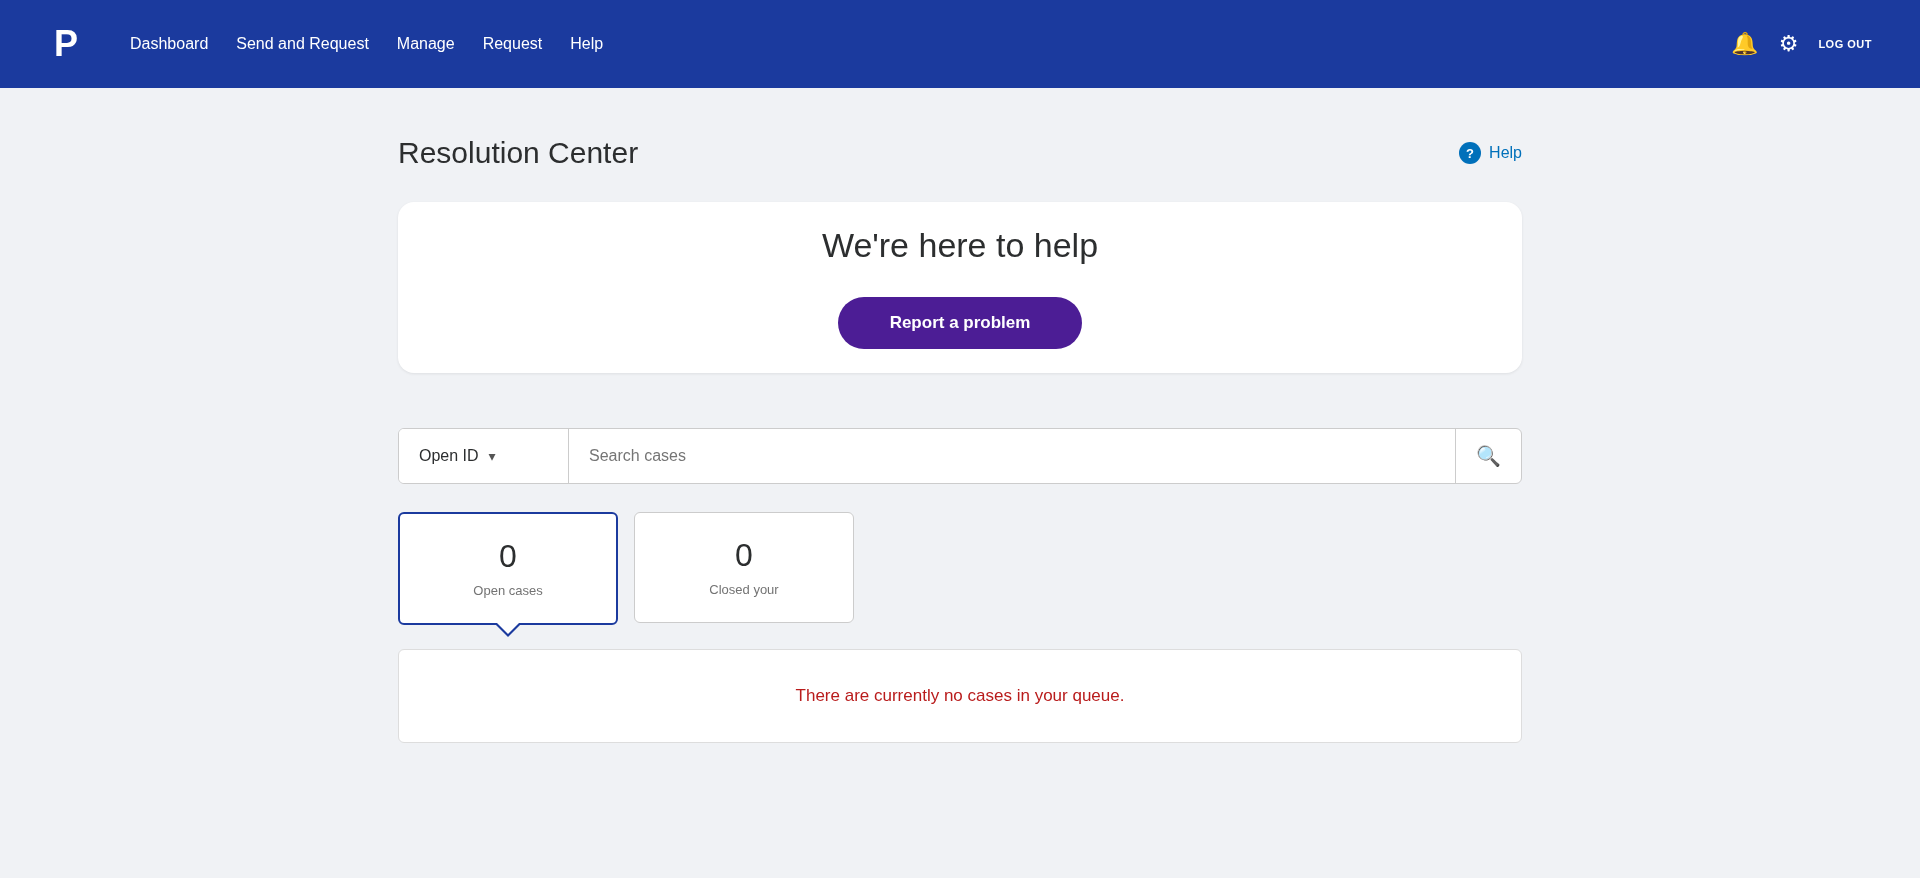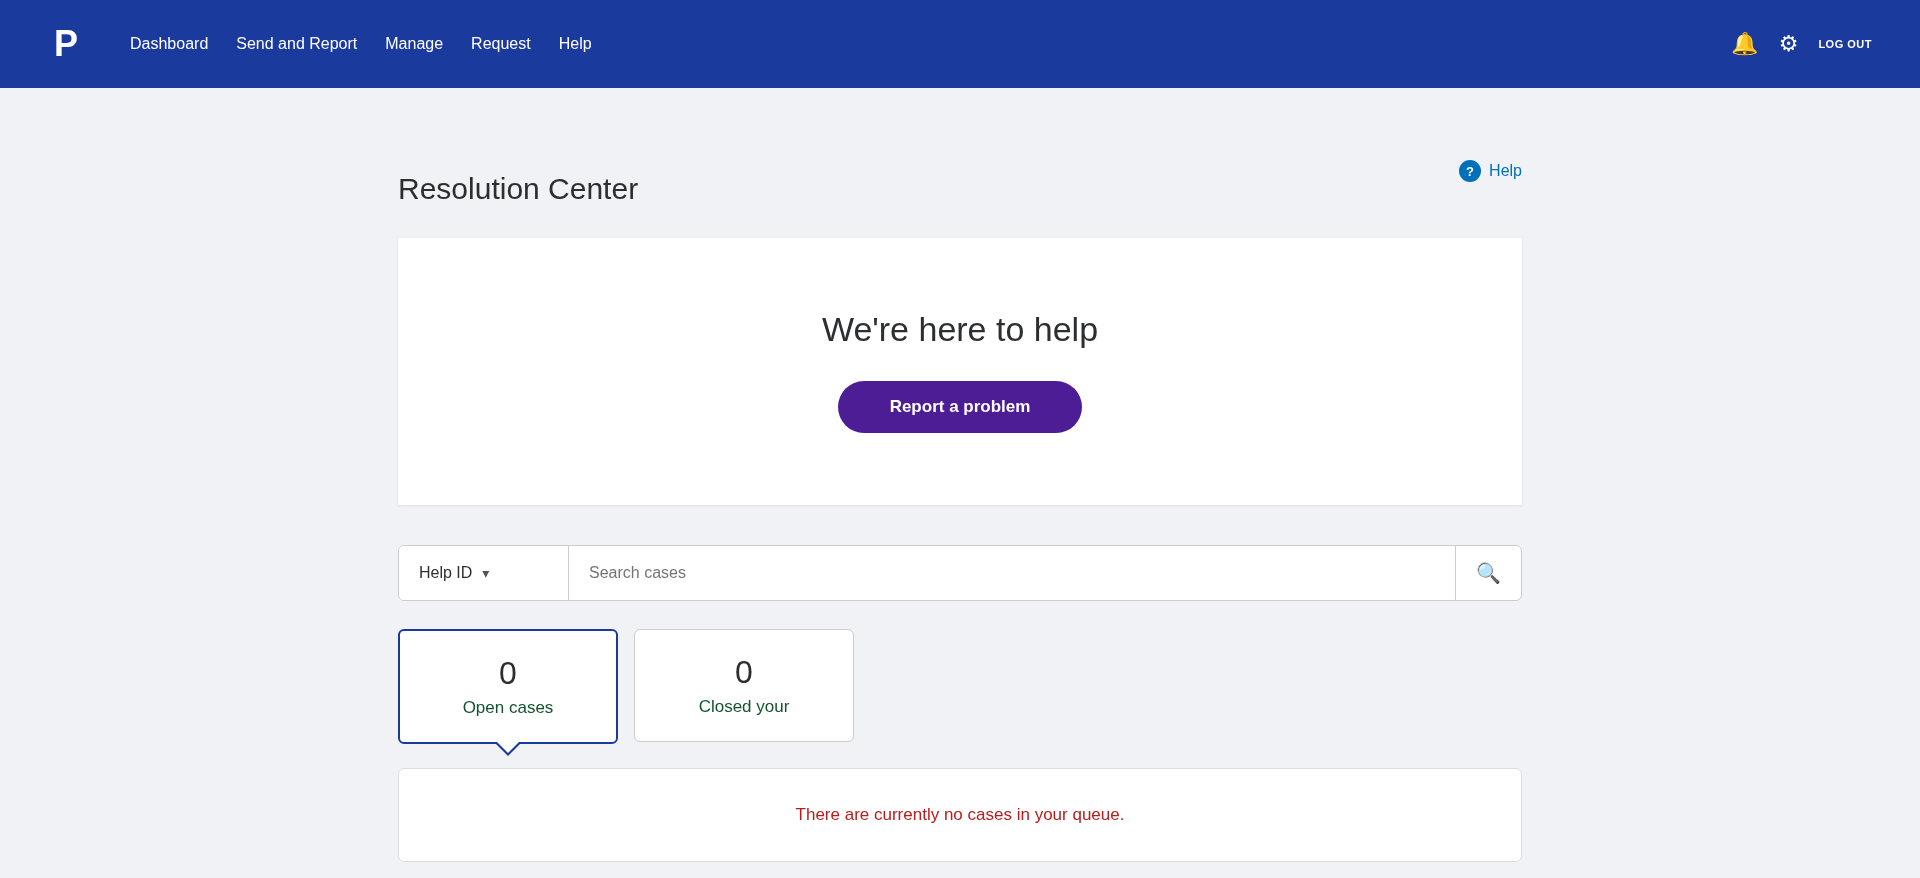--- a/index.html
+++ b/index.html
@@ -71,21 +71,20 @@
     .page-header {
       display: flex;
       align-items: center;
       justify-content: space-between;
       margin-bottom: 32px;
     }
     .page-title {
       font-size: 30px;
       font-weight: 400;
       color: #2c2e2f;
-      margin-top: 36px;
     }
     .help-link {
       display: flex;
       align-items: center;
       gap: 8px;
       color: #0070ba;
       font-size: 16px;
       font-weight: 500;
       cursor: pointer;
       text-decoration: none;
@@ -99,24 +98,24 @@
       font-size: 13px;
       font-weight: 700;
       display: flex;
       align-items: center;
       justify-content: center;
     }
 
     
     .hero-card {
       background: #fff;
-      border-radius: 2px;
-      padding: 72px 40px;
+      border-radius: 16px;
+      padding: 24px 40px;
       text-align: center;
-      margin-bottom: 40px;
+      margin-bottom: 55px;
       box-shadow: 0 1px 3px rgba(0,0,0,0.08);
     }
     .hero-title {
       font-size: 34px;
       font-weight: 300;
       color: #2c2e2f;
       margin-bottom: 32px;
     }
     .report-btn {
       background: #4c1d95;
@@ -210,22 +209,22 @@
       margin-left: 16px;
     }
     .case-tab-count {
       font-size: 32px;
       font-weight: 300;
       color: #2c2e2f;
       display: block;
       margin-bottom: 6px;
     }
     .case-tab-label {
-      font-size: 17px;
-      color: #14532d;
+      font-size: 13px;
+      color: #737373;
     }
     
     .case-tab.active::after {
       content: '';
       position: absolute;
       bottom: -14px;
       left: 50%;
       transform: translateX(-50%);
       border-left: 12px solid transparent;
       border-right: 12px solid transparent;
@@ -262,21 +261,21 @@
 
 <nav class="navbar">
   <div class="navbar-logo">
     
     <svg viewBox="0 0 42 42" fill="none" xmlns="http://www.w3.org/2000/svg">
       <text x="6" y="33" font-size="36" font-weight="700" fill="white" font-family="Arial">P</text>
     </svg>
   </div>
   <div class="navbar-links">
     <a class="navbar-link">Dashboard</a>
-    <a class="navbar-link">Send and Report</a>
+    <a class="navbar-link">Send and Request</a>
     <a class="navbar-link">Manage</a>
     <a class="navbar-link">Request</a>
     <a class="navbar-link">Help</a>
   </div>
   <div class="navbar-right">
     <span class="navbar-icon">🔔</span>
     <span class="navbar-icon">⚙</span>
     <span class="logout-btn">LOG OUT</span>
   </div>
 </nav>
@@ -291,21 +290,21 @@
     </a>
   </div>
 
   <div class="hero-card">
     <h2 class="hero-title">We're here to help</h2>
     <button class="report-btn">Report a problem</button>
   </div>
 
   <div class="search-bar">
     <div class="search-dropdown">
-      <span class="search-dropdown-label">Help ID</span>
+      <span class="search-dropdown-label">Open ID</span>
       <span class="chevron-icon">▾</span>
     </div>
     <div class="search-input-wrapper">
       <input class="search-input" type="text" placeholder="Search cases" style="">
     </div>
     <button class="search-icon-btn">
       <span>🔍</span>
     </button>
   </div>
 

